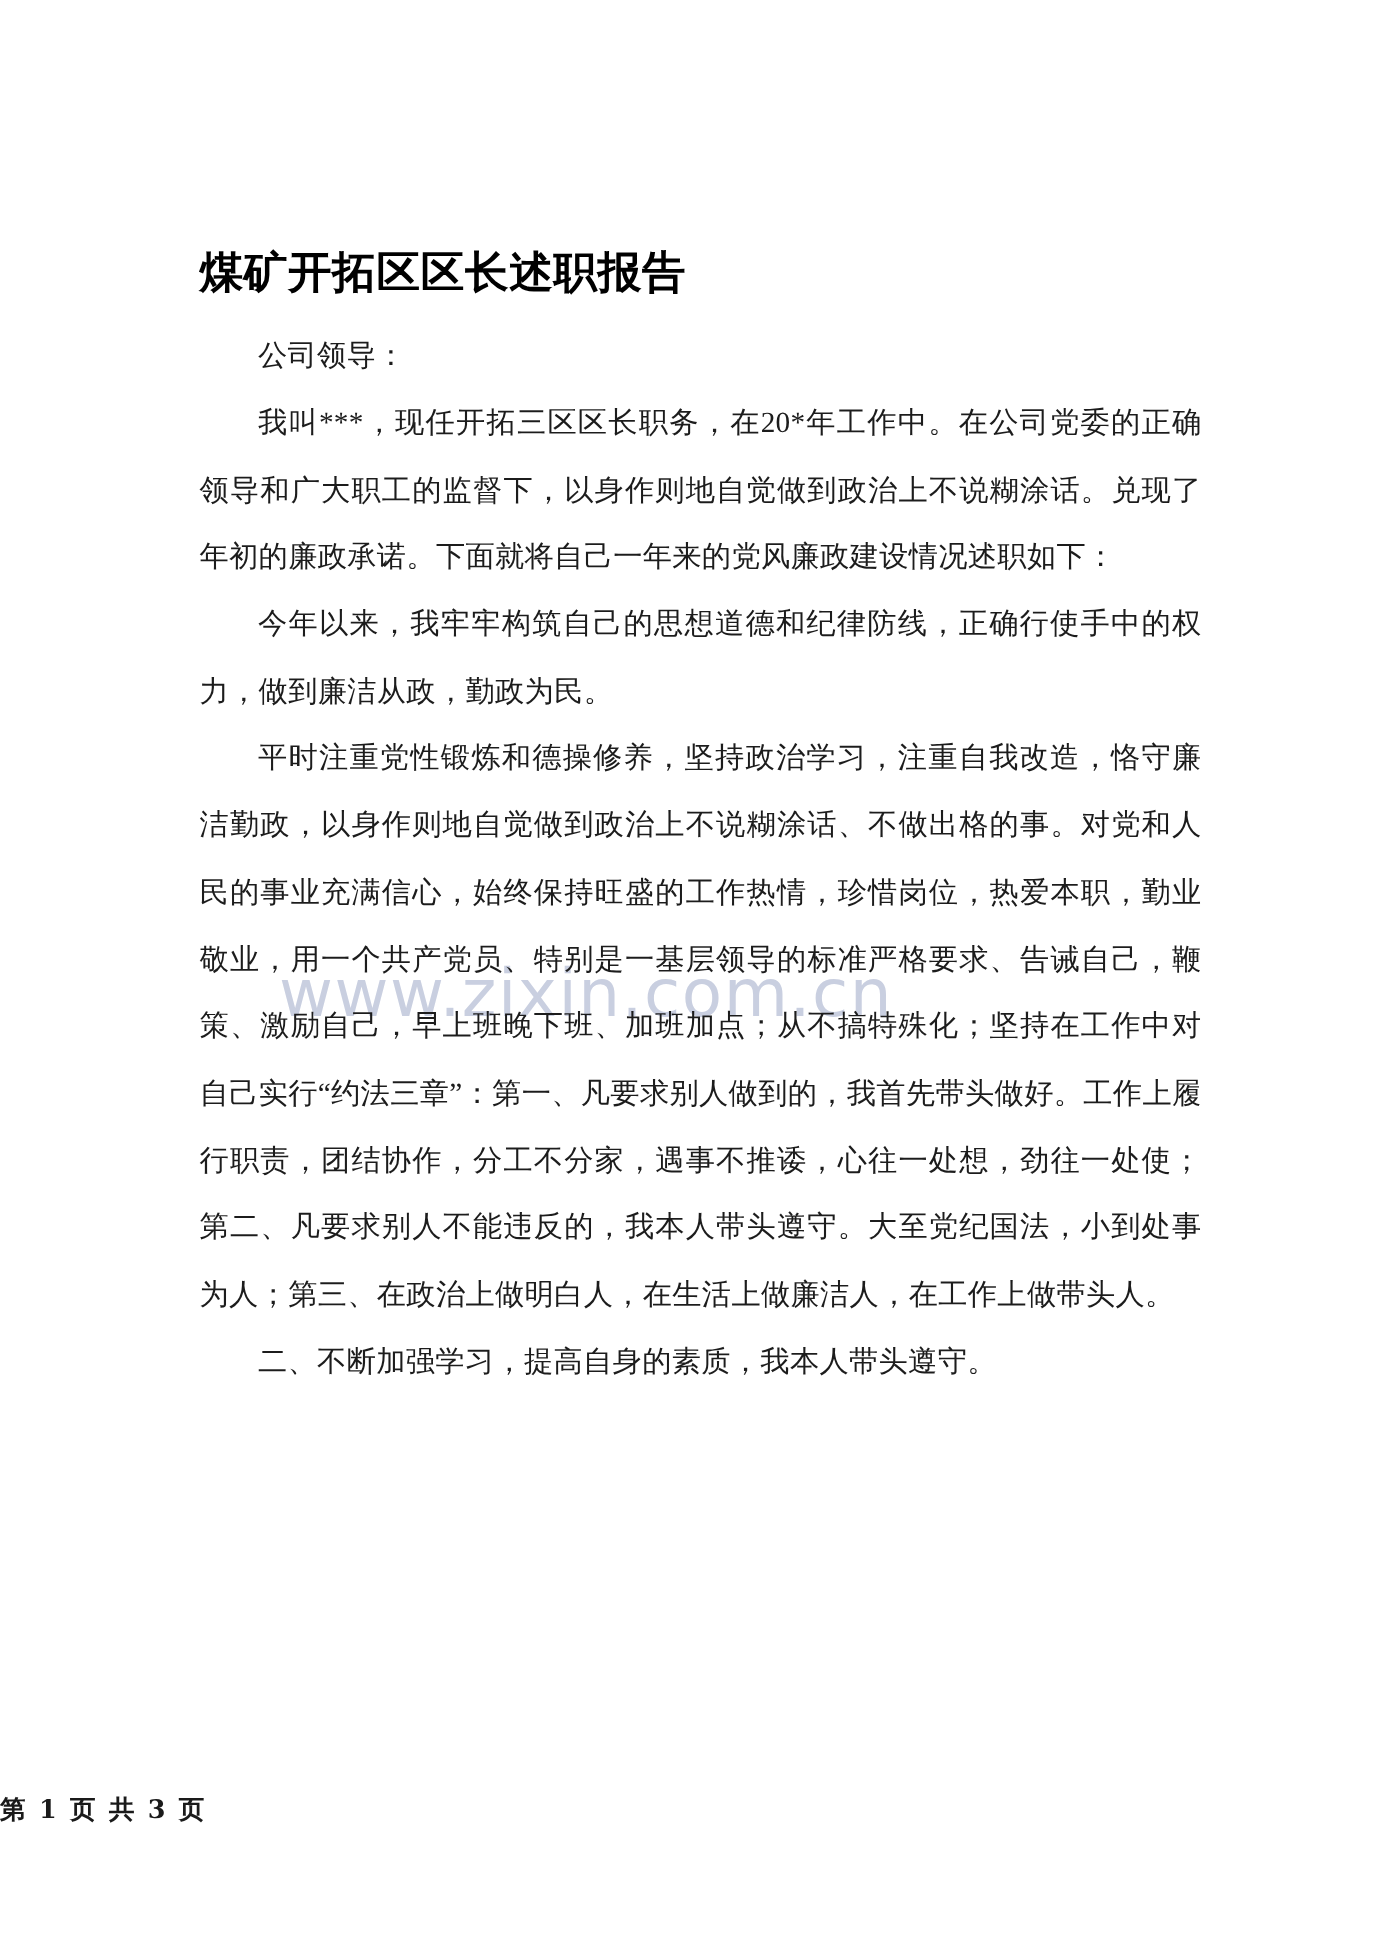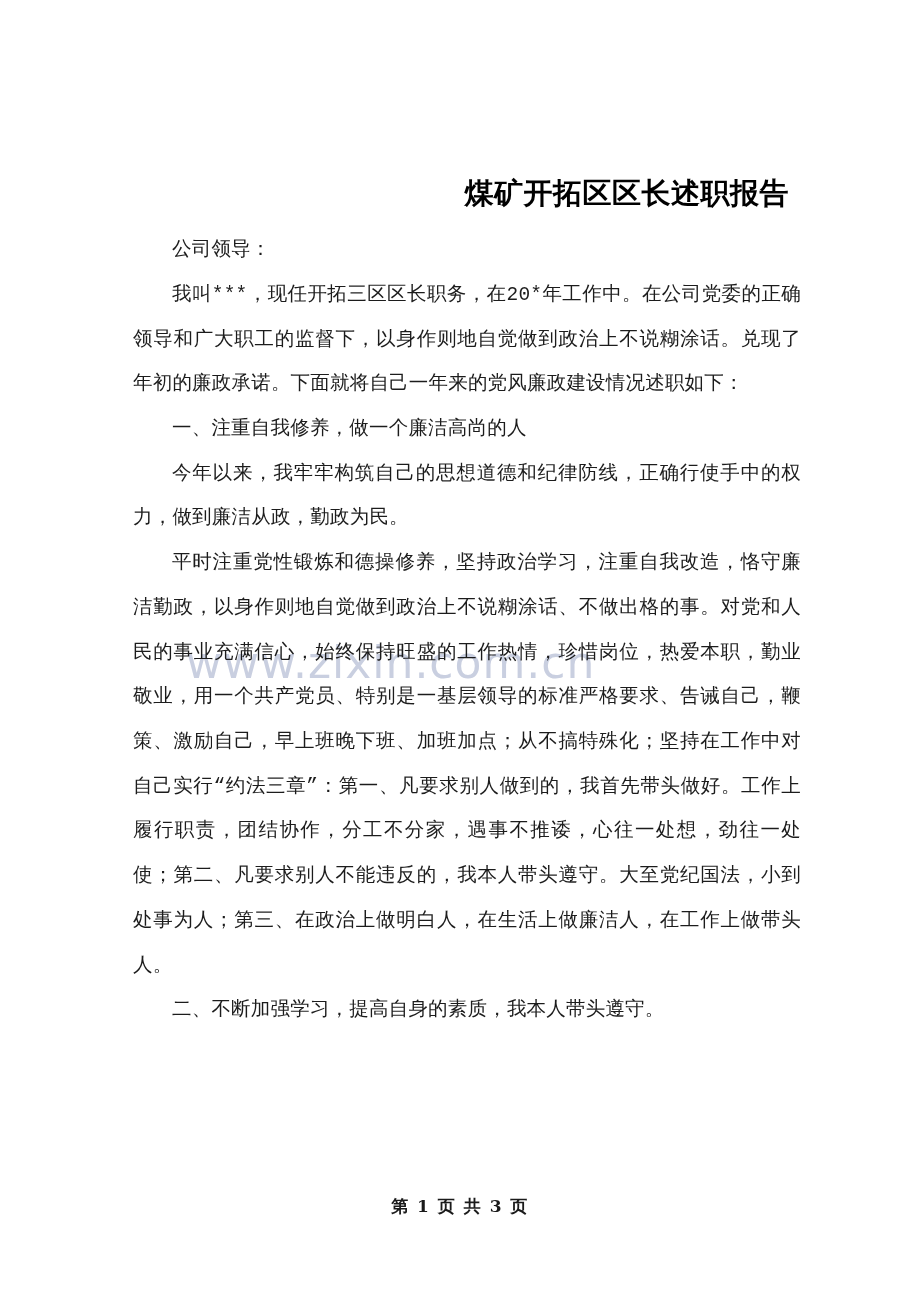--- a/index.html
+++ b/index.html
@@ -48,54 +48,53 @@
   
   .doc {
     position: absolute;
     left: 133px;
     top: 0;
     width: 668px;
     z-index: 2;
   }
 
   .doc-title {
-    margin: 12px;
+    margin: 0;
     padding: 0;
     font-family: "DejaVu Sans", "Liberation Sans", sans-serif;
     font-size: 29px;
     font-weight: 700;
     letter-spacing: 0.5px;
-    text-align: right;
+    text-align: left;
     color: #000000;
     line-height: 1.25;
     padding-top: 163px;
   }
 
   .para {
     margin: 0;
-    font-family: Liberation Mono, monospace;
+    font-family: Liberation Serif, serif;
     font-size: 19.5px;
     line-height: 44.7px;
     color: #1c1c1c;
     text-align: justify;
     text-justify: inter-ideograph;
     letter-spacing: 0.2px;
     word-break: break-all;
   }
 
   .para.indent { text-indent: 2em; }
   .para.first  { margin-top: 17px; }
 
   
   .footer {
     position: absolute;
     left: 0;
     right: 0;
     top: 1195px;
-    text-align: center;
     z-index: 2;
   }
   .footer-text {
     font-family: "DejaVu Serif", "Liberation Serif", serif;
     font-size: 17px;
     font-weight: 700;
     color: #1a1a1a;
     letter-spacing: 1.5px;
   }
 </style>
@@ -107,21 +106,20 @@
   <div class="watermark">www.zixin.com.cn</div>
 
   <div class="doc">
 
     <h1 class="doc-title">煤矿开拓区区长述职报告</h1>
 
     <p class="para indent first">公司领导：</p>
 
     <p class="para indent">我叫***，现任开拓三区区长职务，在20*年工作中。在公司党委的正确领导和广大职工的监督下，以身作则地自觉做到政治上不说糊涂话。兑现了年初的廉政承诺。下面就将自己一年来的党风廉政建设情况述职如下：</p>
 
-    <p class="para indent">一、注重自我修养，做一个廉洁高尚的人</p>
 
     <p class="para indent">今年以来，我牢牢构筑自己的思想道德和纪律防线，正确行使手中的权力，做到廉洁从政，勤政为民。</p>
 
     <p class="para indent">平时注重党性锻炼和德操修养，坚持政治学习，注重自我改造，恪守廉洁勤政，以身作则地自觉做到政治上不说糊涂话、不做出格的事。对党和人民的事业充满信心，始终保持旺盛的工作热情，珍惜岗位，热爱本职，勤业敬业，用一个共产党员、特别是一基层领导的标准严格要求、告诫自己，鞭策、激励自己，早上班晚下班、加班加点；从不搞特殊化；坚持在工作中对自己实行“约法三章”：第一、凡要求别人做到的，我首先带头做好。工作上履行职责，团结协作，分工不分家，遇事不推诿，心往一处想，劲往一处使；第二、凡要求别人不能违反的，我本人带头遵守。大至党纪国法，小到处事为人；第三、在政治上做明白人，在生活上做廉洁人，在工作上做带头人。</p>
 
     <p class="para indent">二、不断加强学习，提高自身的素质，我本人带头遵守。</p>
 
   </div>
 
   <div class="footer">

